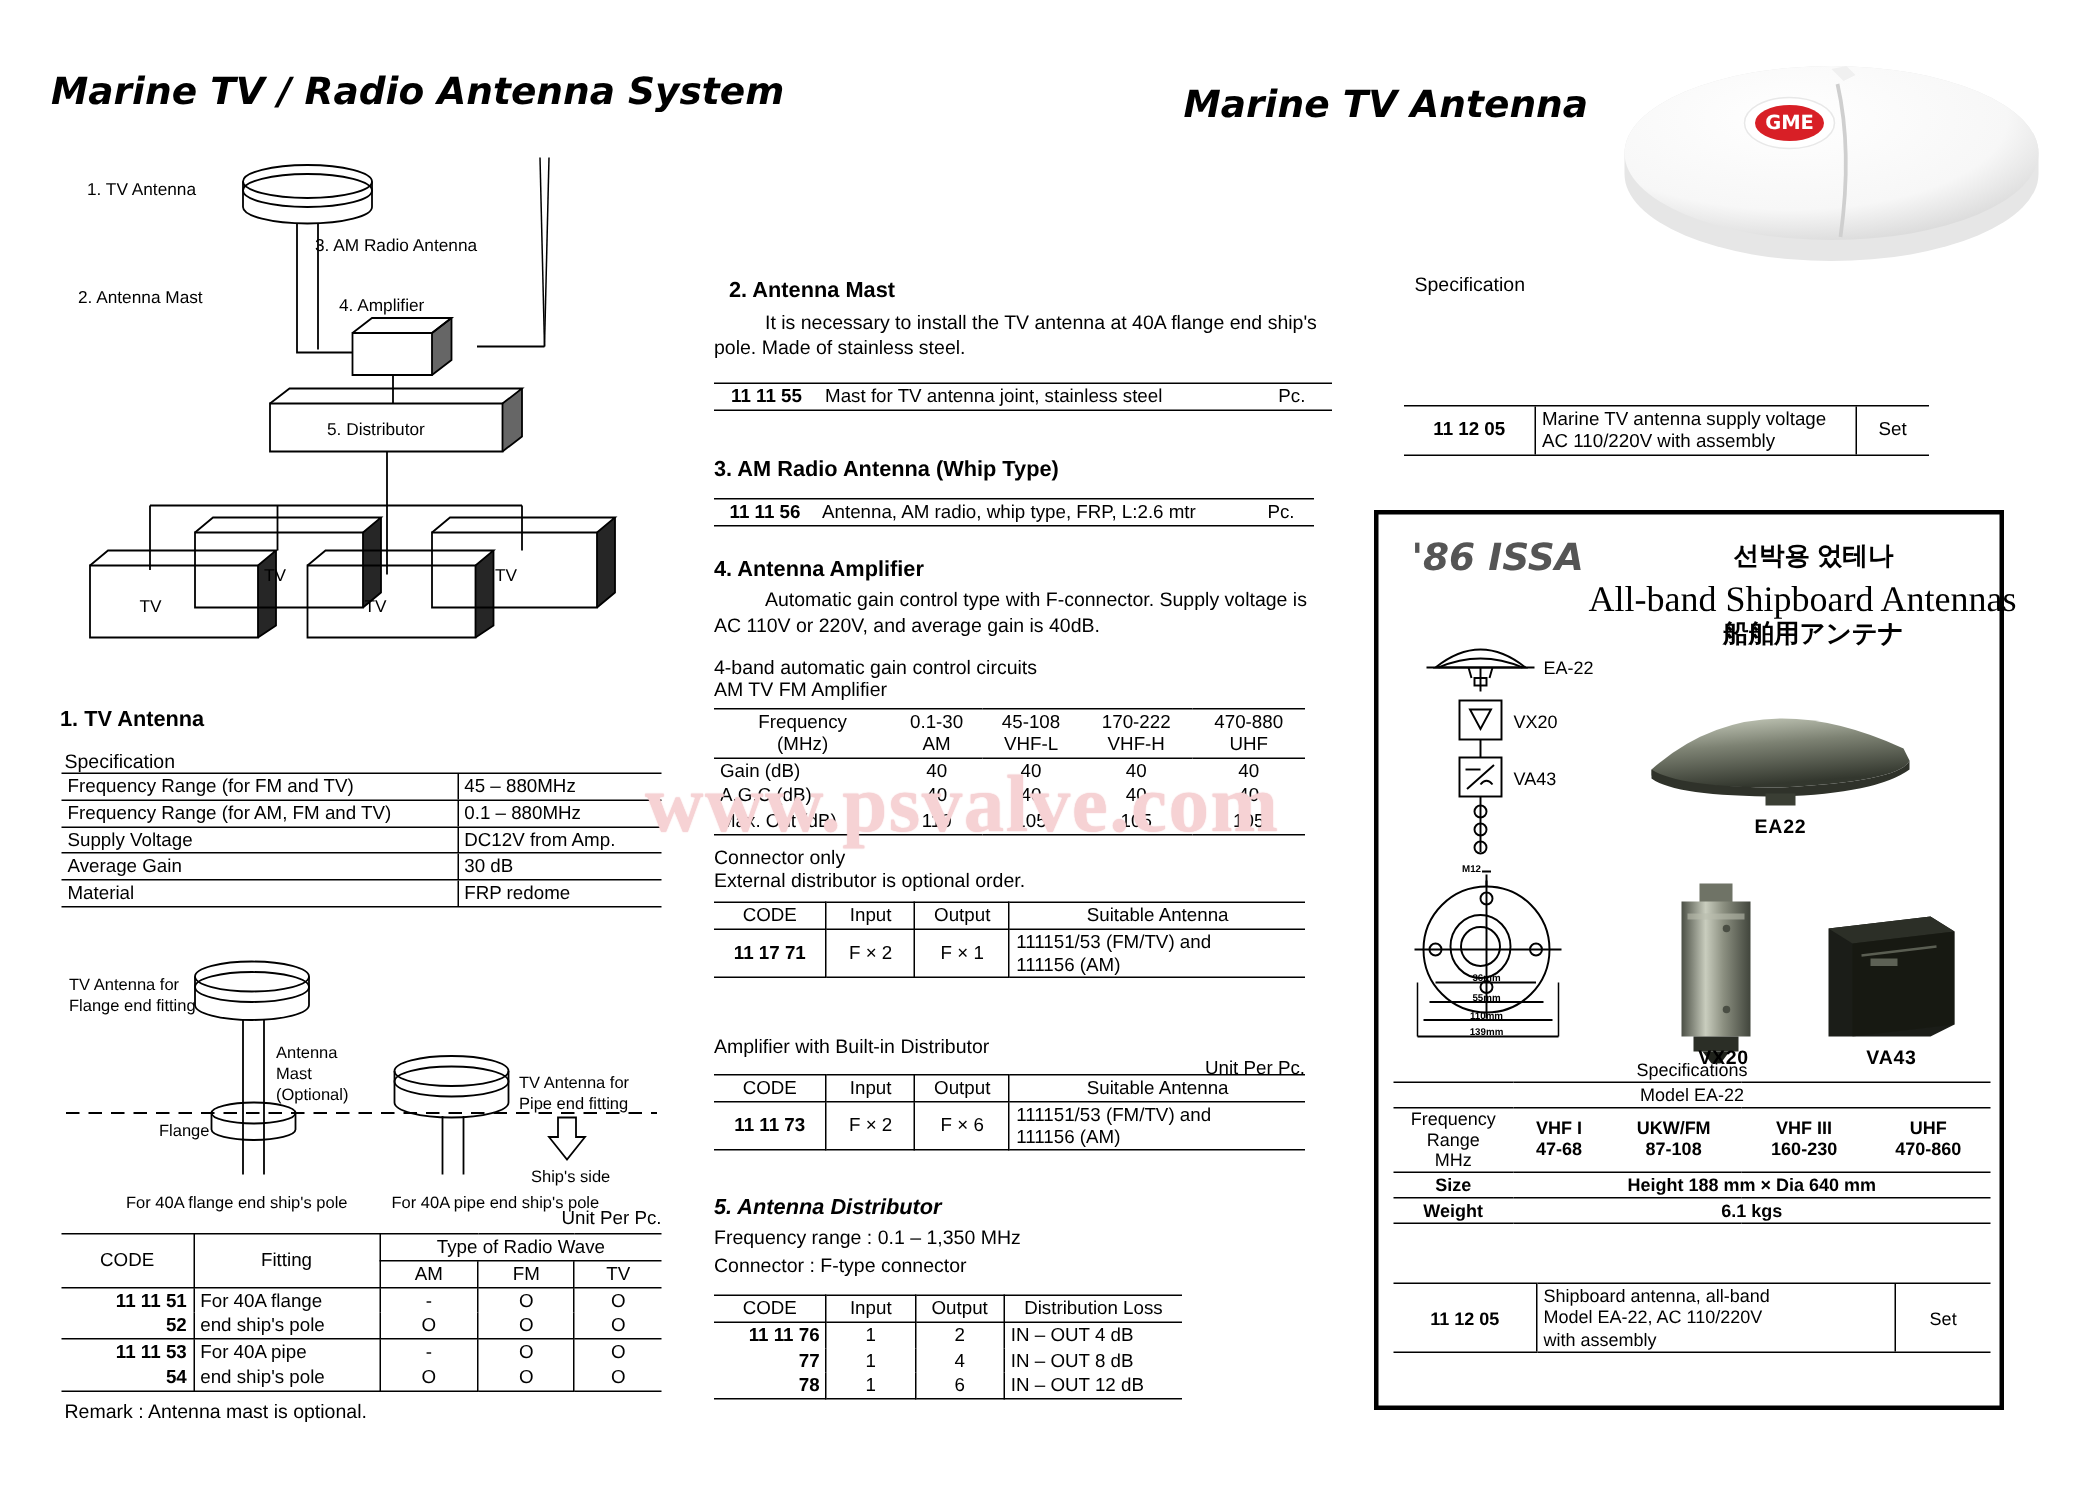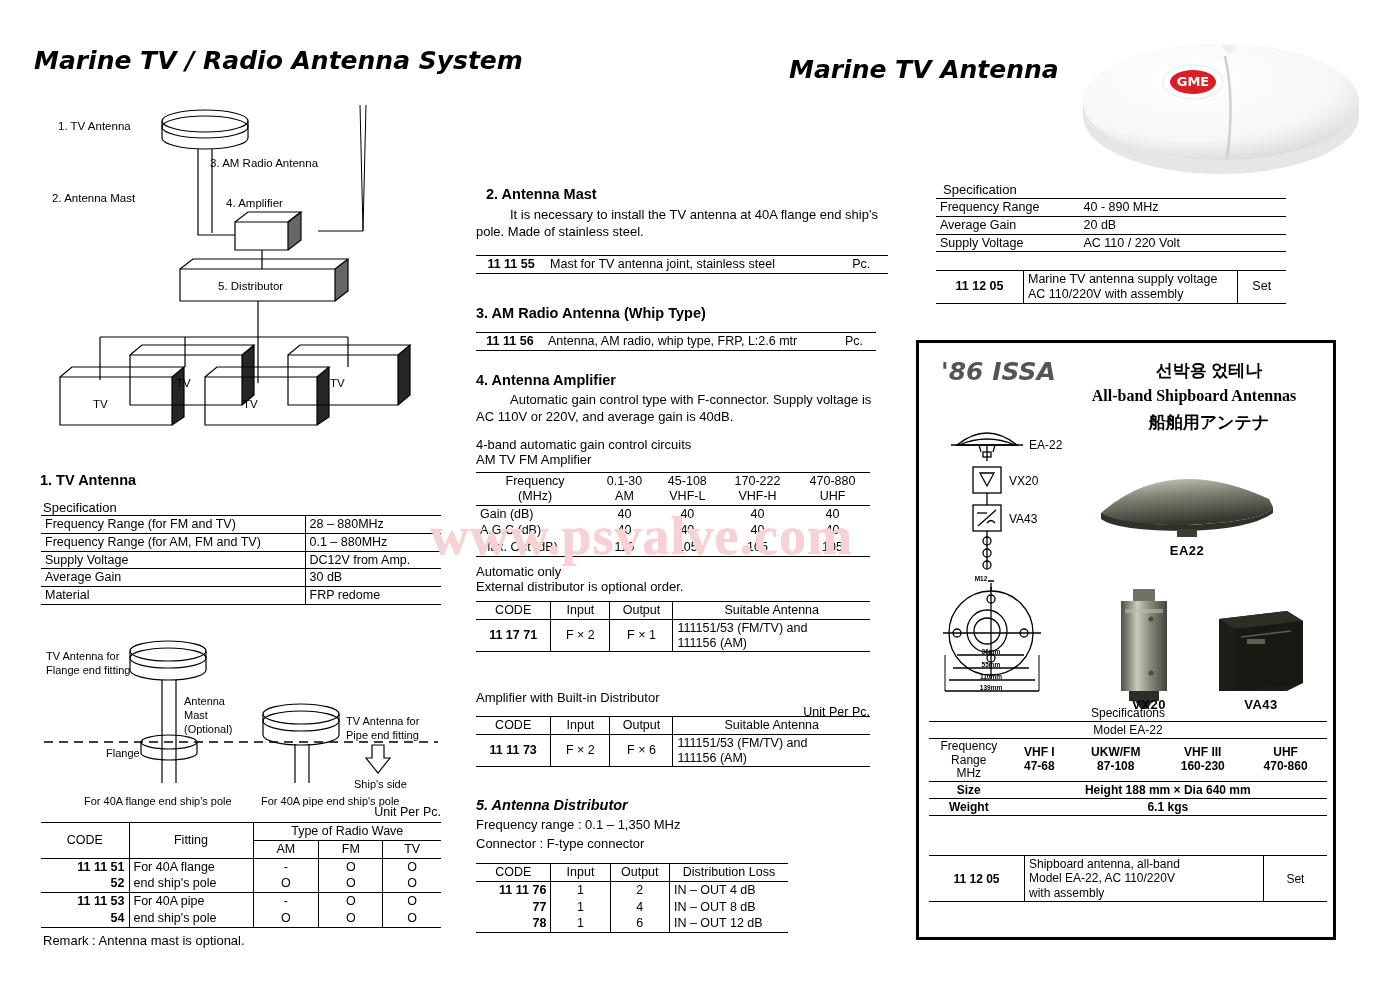--- a/index.html
+++ b/index.html
@@ -122,21 +122,21 @@
     font-weight: 700; font-style: italic; font-size: 25px;
     color: #555;
   }
   #issa-kr {
     position: absolute; left: 170px; top: 16px; width: 240px;
     text-align: center; font-size: 17px; font-weight: 600;
   }
   #issa-en {
     position: absolute; left: 140px; top: 44px; width: 270px;
     text-align: center; font-family: "Liberation Serif", serif;
-    font-weight: 700; font-size: 16px; white-space: nowrap;
+    font-weight: 400; font-size: 24px; white-space: nowrap;
   }
   #issa-jp {
     position: absolute; left: 170px; top: 68px; width: 240px;
     text-align: center; font-size: 17px; font-weight: 600;
   }
   #issa-blockdiagram { position: absolute; left: 10px; top: 80px; width: 190px; height: 290px; }
   #issa-photos { position: absolute; left: 172px; top: 108px; width: 240px; height: 255px; }
   #issa-spec-table { position: absolute; left: 10px; top: 362px; width: 398px; }
   #issa-code-table { position: absolute; left: 10px; top: 512px; width: 398px; }
 
@@ -220,21 +220,21 @@
     </svg>
   </div>
 
   <div class="blk sect-h" id="tvant-head">1. TV Antenna</div>
   <div class="blk lbl" id="tvant-spec-label">Specification</div>
   <div class="blk" id="tvant-table">
     <table class="doc nolr">
       <tbody>
           <tr>
         <td style="width:66%">Frequency Range (for FM and TV)</td>
-        <td style="border-left:1px solid #000">28 – 880MHz</td>
+        <td style="border-left:1px solid #000">45 – 880MHz</td>
       </tr>
       <tr>
         <td>Frequency Range (for AM, FM and TV)</td>
         <td style="border-left:1px solid #000">0.1 – 880MHz</td>
       </tr>
       <tr>
         <td>Supply Voltage</td>
         <td style="border-left:1px solid #000">DC12V from Amp.</td>
       </tr>
       <tr>
@@ -413,21 +413,21 @@
         <td class="c" style="border-top:none">110</td>
         <td class="c" style="border-top:none">105</td>
         <td class="c" style="border-top:none">105</td>
         <td class="c" style="border-top:none;border-right:none">105</td>
       </tr>
     </tbody>
       </table>
   </div>
 
   <div class="blk lbl" id="amp-only-label">
-    <div>Automatic only</div>
+    <div>Connector only</div>
     <div>External distributor is optional order.</div>
   </div>
   <div class="blk" id="amp-code-table">
     <table class="doc">
       <tbody>
           <tr>
         <th class="c" style="width:19%;border-left:none">CODE</th>
         <th class="c" style="width:15%">Input</th>
         <th class="c" style="width:16%">Output</th>
         <th class="c" style="border-right:none">Suitable Antenna</th>
@@ -518,38 +518,20 @@
       <ellipse cx="146" cy="82" rx="138" ry="58" fill="url(#domeg)"></ellipse>
       <path d="M146 26 L156 24 L162 30 L154 34 Z" fill="#f0f0f0"></path>
       <path d="M150 36 Q160 80 152 138" stroke="#cfcfcf" stroke-width="2.5" fill="none"></path>
       <ellipse cx="118" cy="62" rx="30" ry="17" fill="#ffffff" stroke="#e8e8e8"></ellipse>
       <ellipse cx="118" cy="62" rx="23" ry="12" fill="#d81f26"></ellipse>
       <text x="118" y="66" text-anchor="middle" font-family="DejaVu Sans, sans-serif" font-size="13" font-weight="700" fill="#ffffff">GME</text>
     </svg>
   </div>
 
   <div class="blk lbl" id="mta-spec-label">Specification</div>
-  <div class="blk" id="mta-table">
-    <table class="doc nolr">
-      <tbody>
-          <tr>
-        <td style="width:41%">Frequency Range</td>
-        <td>40 - 890 MHz</td>
-      </tr>
-      <tr>
-        <td>Average Gain</td>
-        <td>20 dB</td>
-      </tr>
-      <tr>
-        <td>Supply Voltage</td>
-        <td>AC 110 / 220 Volt</td>
-      </tr>
-    </tbody>
-      </table>
-  </div>
   <div class="blk" id="mta-code-table">
     <table class="doc nolr">
       <tbody>
           <tr>
         <td class="c b" style="width:25%">11 12 05</td>
         <td style="border-left:1px solid #000">
           <span>Marine TV antenna supply voltage</span><br>
           <span>AC 110/220V with assembly</span>
         </td>
         <td class="c" style="width:14%;border-left:1px solid #000">Set</td>

